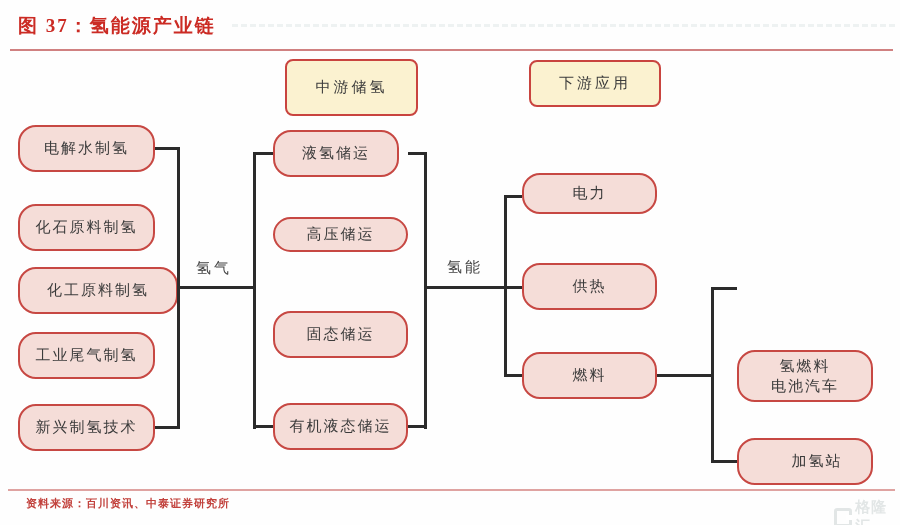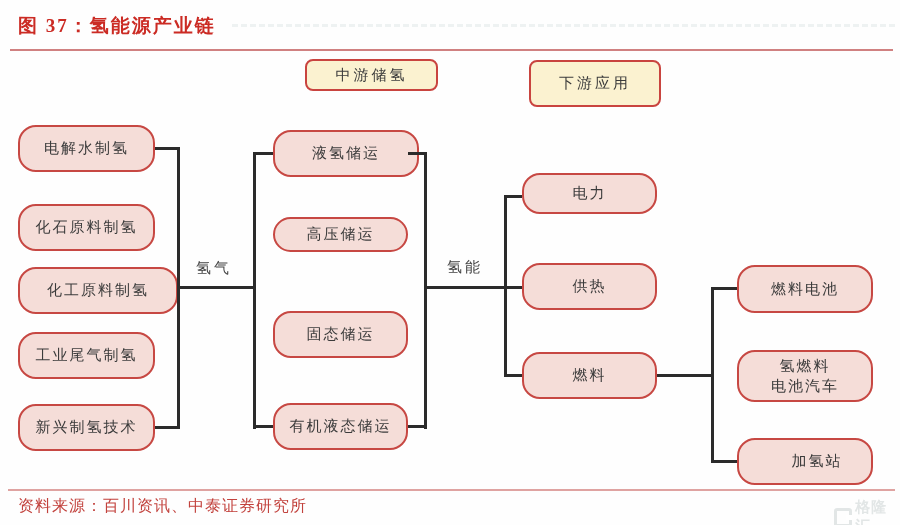--- a/index.html
+++ b/index.html
@@ -8,21 +8,21 @@
     font-family:"Liberation Serif","DejaVu Serif",serif;
   }
   .fig-title{
     position:absolute;left:18px;top:13px;font-size:19px;font-weight:bold;
     color:#cb2b24;letter-spacing:2px;
   }
   .title-underline{position:absolute;left:10px;top:49px;width:883px;height:2px;background:#d08181;}
   .faint-dashes{position:absolute;left:232px;top:24px;width:663px;height:0;border-top:3px dashed #eef2f2;}
   .bottom-line{position:absolute;left:8px;top:489px;width:887px;height:2px;background:#dfa3a1;}
   .source-note{
-    position:absolute;left:18px;top:496px;font-size:16px;font-weight:normal;
+    position:absolute;left:26px;top:496px;font-size:11px;font-weight:bold;
     color:#c2423d;letter-spacing:1px;
   }
   .ybox{
     position:absolute;background:#fbf2d0;border:2px solid #c9443f;border-radius:8px;
     display:flex;align-items:center;justify-content:center;
     font-size:15px;color:#3b3b3b;letter-spacing:3px;box-sizing:border-box;
   }
   .pbox{
     position:absolute;background:#f5ddd8;border:2px solid #c74843;border-radius:18px;
     display:flex;align-items:center;justify-content:center;text-align:center;
@@ -47,39 +47,38 @@
 </style>
 </head>
 <body>
 
 <div class="canvas">
 
   <div class="fig-title">图 37：氢能源产业链</div>
   <div class="faint-dashes"></div>
   <div class="title-underline"></div>
 
-  <div class="ybox" style="left:285px;top:59px;width:133px;height:32px;margin-left:20px;">中游储氢</div>
+  <div class="ybox" style="left:285px;top:59px;width:133px;height:57px;">中游储氢</div>
   <div class="ybox" style="left:529px;top:60px;width:132px;height:47px;font-family:Liberation Mono, monospace;">下游应用</div>
 
   <div class="pbox" style="left:18px;top:125px;width:137px;height:47px;">电解水制氢</div>
   <div class="pbox" style="left:18px;top:204px;width:137px;height:47px;">化石原料制氢</div>
   <div class="pbox" style="left:18px;top:267px;width:160px;height:47px;">化工原料制氢</div>
   <div class="pbox" style="left:18px;top:332px;width:137px;height:47px;">工业尾气制氢</div>
   <div class="pbox" style="left:18px;top:404px;width:137px;height:47px;">新兴制氢技术</div>
 
-  <div class="pbox" style="left:273px;top:130px;width:146px;height:47px;">液氢储运</div>
+  <div class="pbox" style="left:273px;top:130px;width:126px;height:47px;">液氢储运</div>
   <div class="pbox" style="left:273px;top:217px;width:135px;height:35px;">高压储运</div>
   <div class="pbox" style="left:273px;top:311px;width:135px;height:47px;">固态储运</div>
   <div class="pbox" style="left:273px;top:403px;width:135px;height:47px;">有机液态储运</div>
 
   <div class="pbox" style="left:522px;top:173px;width:135px;height:41px;">电力</div>
   <div class="pbox" style="left:522px;top:263px;width:135px;height:47px;">供热</div>
   <div class="pbox" style="left:522px;top:352px;width:135px;height:47px;">燃料</div>
 
-  <div class="pbox" style="left:737px;top:265px;width:136px;height:48px;">燃料电池</div>
   <div class="pbox" style="left:737px;top:350px;width:136px;height:52px;">氢燃料
 电池汽车</div>
   <div class="pbox" style="left:737px;top:438px;width:136px;height:47px;padding-left:24px;">加氢站</div>
 
   <div class="line" style="left:177px;top:147px;width:3px;height:282px;"></div>
   <div class="line" style="left:155px;top:147px;width:25px;height:3px;"></div>
   <div class="line" style="left:155px;top:426px;width:25px;height:3px;"></div>
   <div class="line" style="left:177px;top:286px;width:79px;height:3px;"></div>
 
   <div class="line" style="left:253px;top:152px;width:3px;height:277px;"></div>

